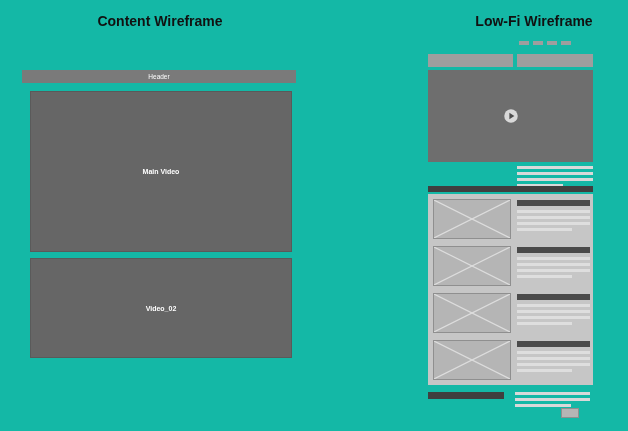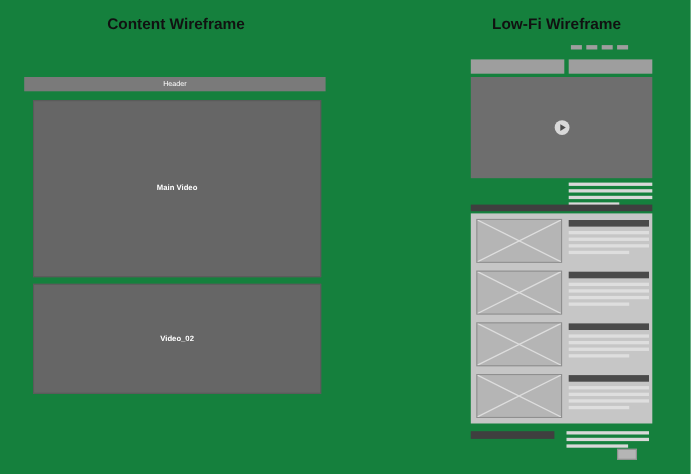--- a/index.html
+++ b/index.html
@@ -1,34 +1,34 @@
 <!DOCTYPE html>
 <html style="--text-dark: #111111; --box-dark-gray: #666666; --header-bar-gray: #7a7a7a; --mid-gray: #9e9e9e; --video-gray: #6e6e6e; --panel-gray: #c6c6c6; --placeholder-gray: #b5b5b5; --placeholder-border: #8f8f8f; --dark-bar: #3f3f3f; --heading-bar: #4a4a4a; --line-gray: #d9d9d9; --panel-line: #dedede; --x-line: #dddddd; --play-circle: #d9d9d9; --play-triangle: #4d4d4d;"><head>
 <meta charset="utf-8">
 <style>
   html, body { margin: 0; padding: 0; background: #ffffff; }
   .canvas {
     position: relative;
     width: 628px;
     height: 431px;
-    background: #15803d;
+    background: #14b8a6;
     font-family: "Liberation Sans", sans-serif;
     overflow: hidden;
   }
   .title {
     position: absolute;
     top: 13px;
     font-size: 14px;
     font-weight: 700;
     color: var(--text-dark, #111111);
     text-align: center;
     margin: 0;
   }
   .left-title  { left: 20px;  width: 280px; }
-  .right-title { left: 416px; width: 180px; }
+  .right-title { left: 444px; width: 180px; }
 
   
   .lf-header {
     position: absolute; left: 22px; top: 70px; width: 274px; height: 13px;
     background: var(--header-bar-gray, #7a7a7a);
     color: #ffffff; font-size: 6.5px;
     display: flex; align-items: center; justify-content: center;
   }
   .lf-block {
     position: absolute; left: 30px; width: 260px;

